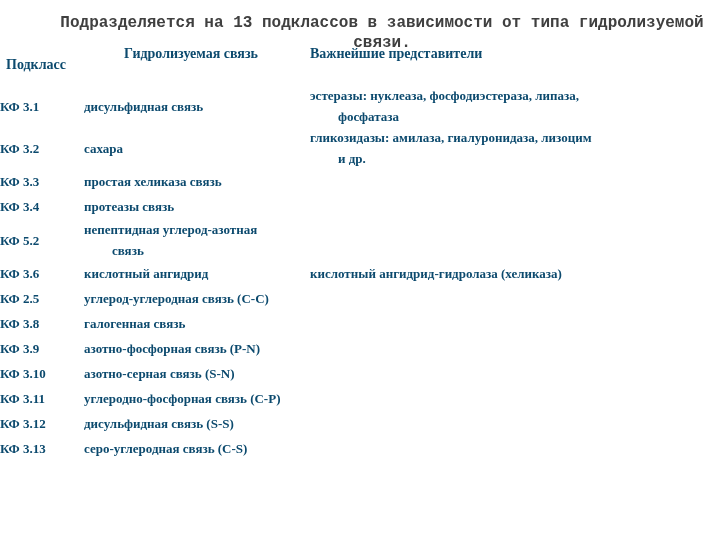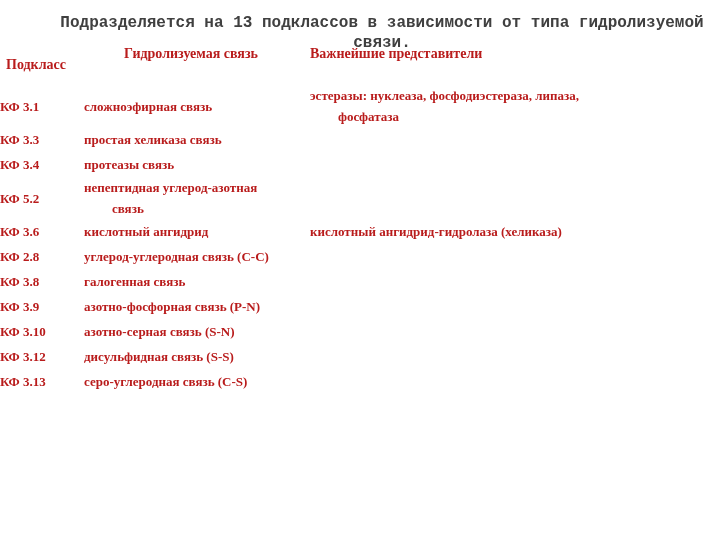--- a/index.html
+++ b/index.html
@@ -27,21 +27,21 @@
     color: #404040;
   }
   .table {
     position: absolute;
     left: 0;
     top: 44px;
     width: 611px;
     font-family: "Liberation Serif", serif;
     font-weight: bold;
     font-size: 13px;
-    color: #b91c1c;
+    color: #0c4a6e;
   }
   .row {
     display: grid;
     grid-template-columns: 72px 238px 1fr;
     align-items: center;
     min-height: 25px;
   }
   .header-row {
     align-items: start;
     min-height: 22px;
@@ -84,24 +84,29 @@
 
   <div class="table">
     <div class="row header-row">
       <div class="c1 header-subclass">Подкласс</div>
       <div class="c2 header-bond">Гидролизуемая связь</div>
       <div class="c3 header-representatives">Важнейшие представители</div>
     </div>
     <div id="rows">
   <div class="row">
     <div class="c1 cell-subclass">КФ 3.1</div>
-    <div class="c2 cell-bond">сложноэфирная связь</div>
+    <div class="c2 cell-bond">дисульфидная связь</div>
     <div class="c3 cell-repr">эстеразы: нуклеаза, фосфодиэстераза, липаза, фосфатаза</div>
   </div>
 
+  <div class="row">
+    <div class="c1 cell-subclass">КФ 3.2</div>
+    <div class="c2 cell-bond">сахара</div>
+    <div class="c3 cell-repr">гликозидазы: амилаза, гиалуронидаза, лизоцим и др.</div>
+  </div>
 
   <div class="row">
     <div class="c1 cell-subclass">КФ 3.3</div>
     <div class="c2 cell-bond">простая хеликаза связь</div>
     <div class="c3 cell-repr"></div>
   </div>
 
   <div class="row">
     <div class="c1 cell-subclass">КФ 3.4</div>
     <div class="c2 cell-bond">протеазы связь</div>
@@ -114,21 +119,21 @@
     <div class="c3 cell-repr"></div>
   </div>
 
   <div class="row">
     <div class="c1 cell-subclass">КФ 3.6</div>
     <div class="c2 cell-bond">кислотный ангидрид</div>
     <div class="c3 cell-repr">кислотный ангидрид-гидролаза (хеликаза)</div>
   </div>
 
   <div class="row">
-    <div class="c1 cell-subclass">КФ 2.8</div>
+    <div class="c1 cell-subclass">КФ 2.5</div>
     <div class="c2 cell-bond">углерод-углеродная связь (C-C)</div>
     <div class="c3 cell-repr"></div>
   </div>
 
   <div class="row">
     <div class="c1 cell-subclass">КФ 3.8</div>
     <div class="c2 cell-bond">галогенная связь</div>
     <div class="c3 cell-repr"></div>
   </div>
 
@@ -137,20 +142,25 @@
     <div class="c2 cell-bond">азотно-фосфорная связь (P-N)</div>
     <div class="c3 cell-repr"></div>
   </div>
 
   <div class="row">
     <div class="c1 cell-subclass">КФ 3.10</div>
     <div class="c2 cell-bond">азотно-серная связь (S-N)</div>
     <div class="c3 cell-repr"></div>
   </div>
 
+  <div class="row">
+    <div class="c1 cell-subclass">КФ 3.11</div>
+    <div class="c2 cell-bond">углеродно-фосфорная связь (C-P)</div>
+    <div class="c3 cell-repr"></div>
+  </div>
 
   <div class="row">
     <div class="c1 cell-subclass">КФ 3.12</div>
     <div class="c2 cell-bond">дисульфидная связь (S-S)</div>
     <div class="c3 cell-repr"></div>
   </div>
 
   <div class="row">
     <div class="c1 cell-subclass">КФ 3.13</div>
     <div class="c2 cell-bond">серо-углеродная связь (C-S)</div>

